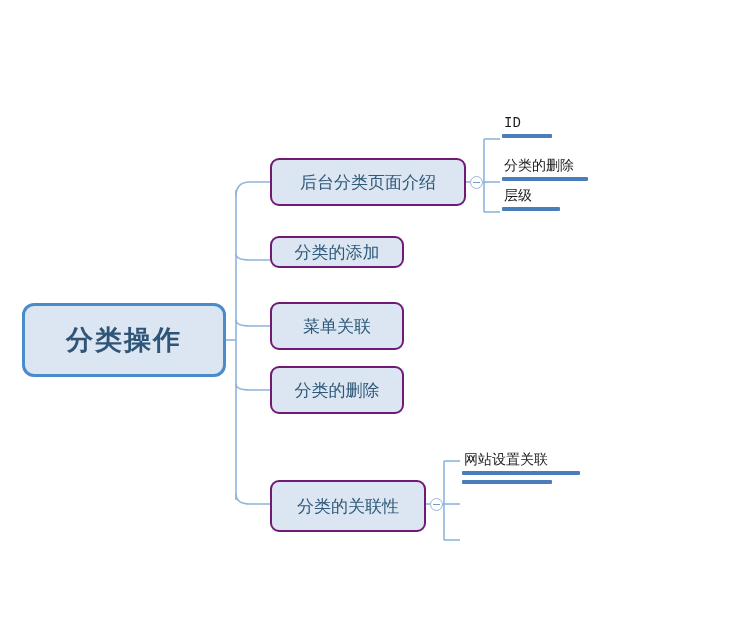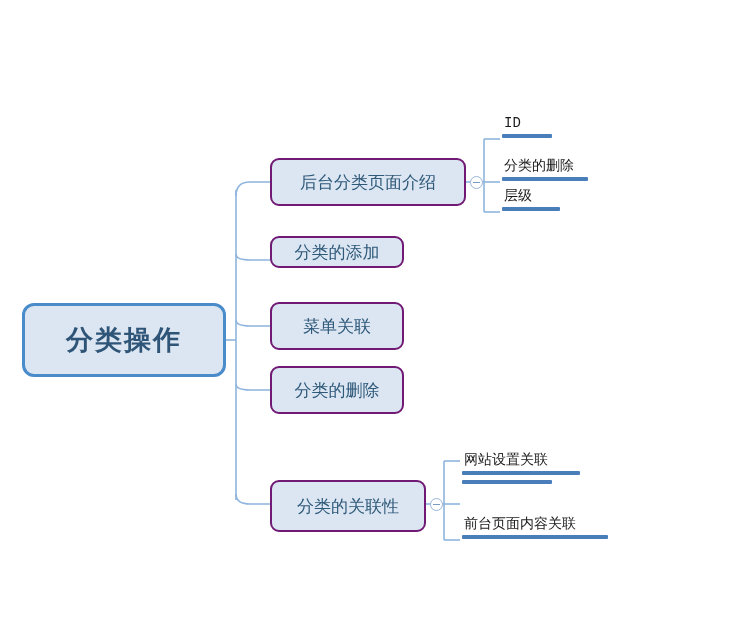--- a/index.html
+++ b/index.html
@@ -176,18 +176,14 @@
 
   <div class="leaf" style="left:462px; top:437px; width:130px;margin-top:15px;">
     <span class="leaf-label">网站设置关联</span>
     <span class="leaf-bar" style="width:118px;"></span>
   </div>
 
   <div class="leaf" style="left:462px; top:480px; width:110px;">
     <span class="leaf-bar" style="width:90px;"></span>
   </div>
 
-  <div class="leaf" style="left:462px; top:516px; width:150px;">
-    <span class="leaf-label">前台页面内容关联</span>
-    <span class="leaf-bar" style="width:146px;"></span>
-  </div>
 
 </div>
 
 </body></html>

